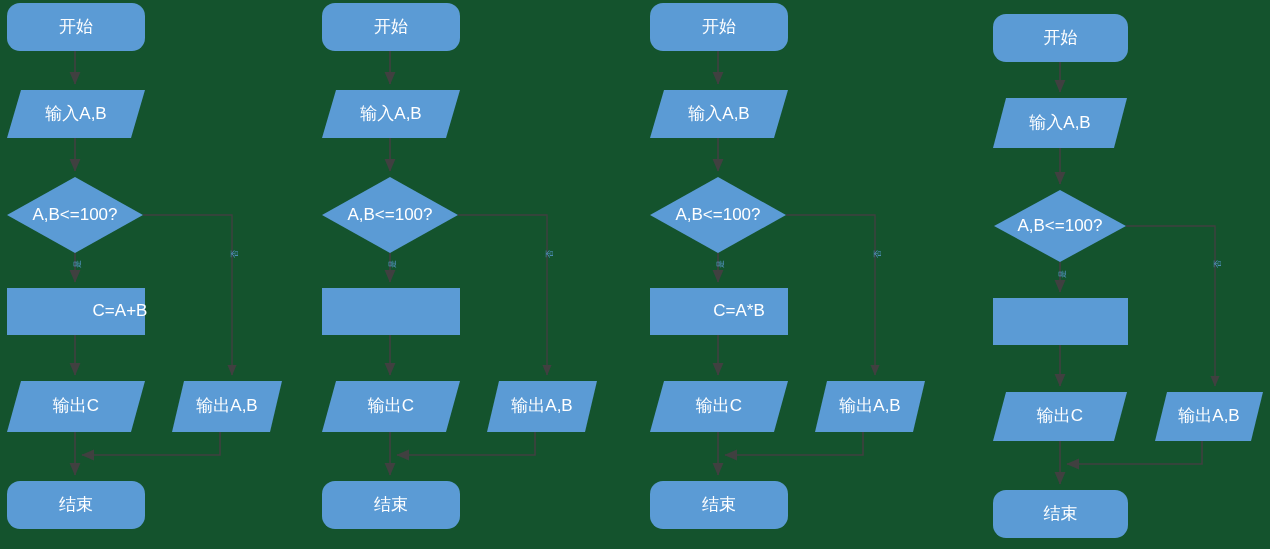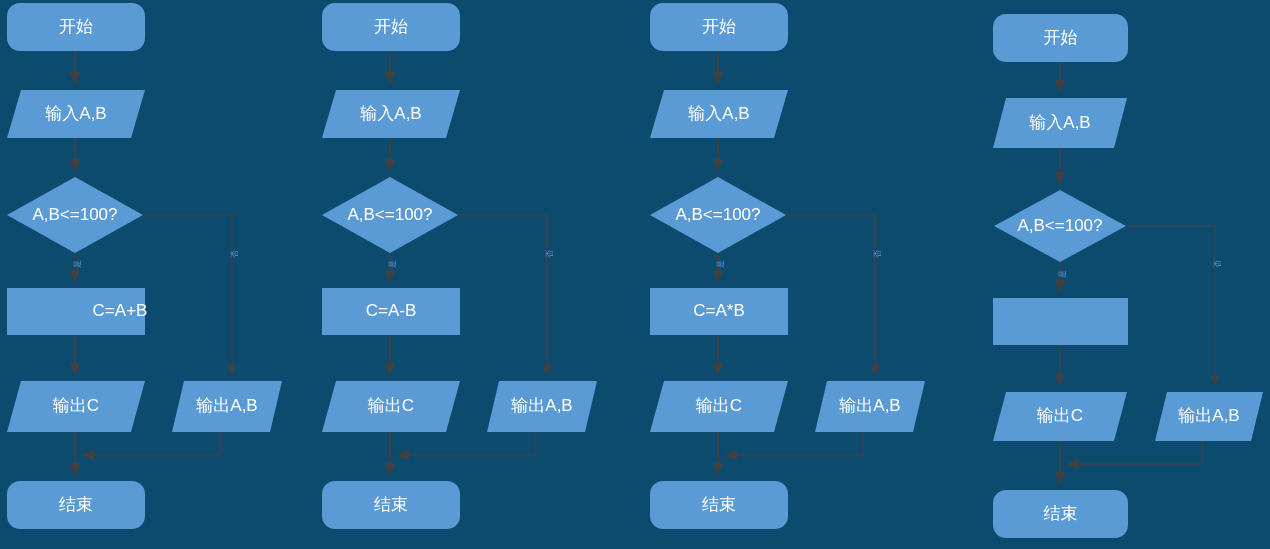--- a/index.html
+++ b/index.html
@@ -11,21 +11,21 @@
   body {
     width: 1270px;
     height: 549px;
     font-family: "Liberation Sans", "DejaVu Sans", sans-serif;
     overflow: hidden;
   }
   #canvas {
     position: relative;
     width: 1270px;
     height: 549px;
-    background: #0c4a6e;
+    background: #14532d;
   }
   .chart {
     position: absolute;
     top: 0;
     left: 0;
     width: 1270px;
     height: 549px;
   }
   .chart > svg {
     position: absolute;
@@ -116,21 +116,20 @@
       <path d="M390,253 L390,282" stroke="#404040" stroke-width="1.6" fill="none" marker-end="url(#ah1)"></path>
       <path d="M390,335 L390,375" stroke="#404040" stroke-width="1.6" fill="none" marker-end="url(#ah1)"></path>
       <path d="M458,215 L547,215 L547,375" stroke="#404040" stroke-width="1.4" fill="none" marker-end="url(#ah1)"></path>
       <path d="M390,432 L390,475" stroke="#404040" stroke-width="1.6" fill="none" marker-end="url(#ah1)"></path>
       <path d="M535,432 L535,455 L397,455" stroke="#404040" stroke-width="1.6" fill="none" marker-end="url(#ahl1)"></path>
     </svg>
 
     <div class="node-label" style="left:322px;top:3px;width:138px;height:48px;">开始</div>
     <div class="node-label" style="left:322px;top:90px;width:138px;height:48px;">输入A,B</div>
     <div class="node-label" style="left:322px;top:196px;width:136px;height:38px;">A,B&lt;=100?</div>
-    <div class="node-label" style="left:322px;top:288px;width:138px;height:47px;">C=A-B</div>
     <div class="node-label" style="left:322px;top:381px;width:138px;height:51px;">输出C</div>
     <div class="node-label" style="left:487px;top:381px;width:110px;height:51px;">输出A,B</div>
     <div class="node-label" style="left:322px;top:481px;width:138px;height:48px;">结束</div>
     <div class="edge-label rot" style="left:389px;top:268px;">是</div>
     <div class="edge-label rot" style="left:546px;top:258px;">否</div>
   </div>
 
   <div class="chart">
     <svg width="1270" height="549" viewBox="0 0 1270 549">
       <rect x="650" y="3" width="138" height="48" rx="13" ry="13" fill="#5B9BD5"></rect>
@@ -145,21 +144,21 @@
       <path d="M718,253 L718,282" stroke="#404040" stroke-width="1.6" fill="none" marker-end="url(#ah1)"></path>
       <path d="M718,335 L718,375" stroke="#404040" stroke-width="1.6" fill="none" marker-end="url(#ah1)"></path>
       <path d="M786,215 L875,215 L875,375" stroke="#404040" stroke-width="1.4" fill="none" marker-end="url(#ah1)"></path>
       <path d="M718,432 L718,475" stroke="#404040" stroke-width="1.6" fill="none" marker-end="url(#ah1)"></path>
       <path d="M863,432 L863,455 L725,455" stroke="#404040" stroke-width="1.6" fill="none" marker-end="url(#ahl1)"></path>
     </svg>
 
     <div class="node-label" style="left:650px;top:3px;width:138px;height:48px;">开始</div>
     <div class="node-label" style="left:650px;top:90px;width:138px;height:48px;">输入A,B</div>
     <div class="node-label" style="left:650px;top:196px;width:136px;height:38px;">A,B&lt;=100?</div>
-    <div class="node-label" style="left:650px;top:288px;width:138px;height:47px;">C=A*B</div>
+    <div class="node-label" style="left:650px;top:288px;width:138px;height:47px;padding-left:20px;">C=A*B</div>
     <div class="node-label" style="left:650px;top:381px;width:138px;height:51px;">输出C</div>
     <div class="node-label" style="left:815px;top:381px;width:110px;height:51px;">输出A,B</div>
     <div class="node-label" style="left:650px;top:481px;width:138px;height:48px;">结束</div>
     <div class="edge-label rot" style="left:717px;top:268px;">是</div>
     <div class="edge-label rot" style="left:874px;top:258px;">否</div>
   </div>
 
   <div class="chart">
     <svg width="1270" height="549" viewBox="0 0 1270 549">
       <rect x="993" y="14" width="135" height="48" rx="13" ry="13" fill="#5B9BD5"></rect>

